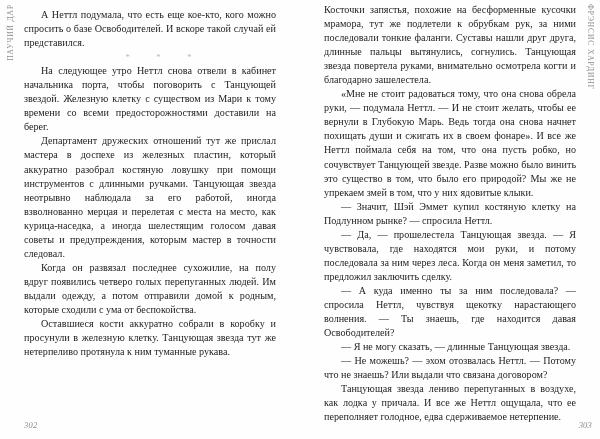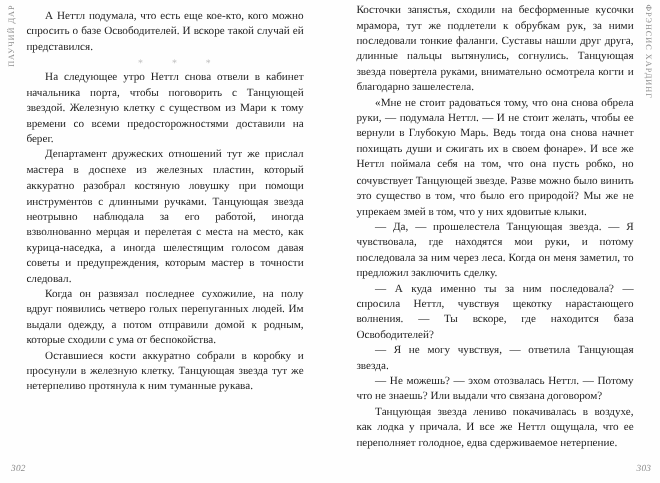--- a/index.html
+++ b/index.html
@@ -98,21 +98,21 @@
   
   .folio {
     position: absolute;
     bottom: 9px;
     font-family: "Liberation Serif", serif;
     font-style: italic;
     font-size: 8.5px;
     color: #8a8a8a;
     letter-spacing: 0.2px;
   }
-  .folio.left  { left: 10px; text-align: right; }
+  .folio.left  { left: 24px; text-align: right; }
   .folio.right { right: 8px; }
 </style>
 </head>
 <body>
 
 <div class="spread">
 
   <div class="running-head left">
     <span class="vtext">ПАУЧИЙ ДАР</span>
   </div>
@@ -124,27 +124,28 @@
       <p>На следующее утро Неттл снова отвели в кабинет начальника порта, чтобы поговорить с Танцующей звездой. Железную клетку с существом из Мари к тому времени со всеми предосторожностями доставили на берег.</p>
       <p>Департамент дружеских отношений тут же прислал мастера в доспехе из железных пластин, который аккуратно разобрал костяную ловушку при помощи инструментов с длинными ручками. Танцующая звезда неотрывно наблюдала за его работой, иногда взволнованно мерцая и перелетая с места на место, как курица-наседка, а иногда шелестящим голосом давая советы и предупреждения, которым мастер в точности следовал.</p>
       <p>Когда он развязал последнее сухожилие, на полу вдруг появились четверо голых перепуганных людей. Им выдали одежду, а потом отправили домой к родным, которые сходили с ума от беспокойства.</p>
       <p>Оставшиеся кости аккуратно собрали в коробку и просунули в железную клетку. Танцующая звезда тут же нетерпеливо протянула к ним туманные рукава.</p>
     </div>
     <div class="folio left">302</div>
   </div>
 
   <div class="page right">
     <div class="textblock">
-      <p class="noindent">Косточки запястья, сходили на бесформенные кусочки мрамора, тут же подлетели к обрубкам рук, за ними последовали тонкие фаланги. Суставы нашли друг друга, длинные пальцы вытянулись, согнулись. Танцующая звезда повертела руками, внимательно осмотрела когти и благодарно зашелестела.</p>
+      <p class="noindent">Косточки запястья, похожие на бесформенные кусочки мрамора, тут же подлетели к обрубкам рук, за ними последовали тонкие фаланги. Суставы нашли друг друга, длинные пальцы вытянулись, согнулись. Танцующая звезда повертела руками, внимательно осмотрела когти и благодарно зашелестела.</p>
       <p>«Мне не стоит радоваться тому, что она снова обрела руки, — подумала Неттл. — И не стоит желать, чтобы ее вернули в Глубокую Марь. Ведь тогда она снова начнет похищать души и сжигать их в своем фонаре». И все же Неттл поймала себя на том, что она пусть робко, но сочувствует Танцующей звезде. Разве можно было винить это существо в том, что было его природой? Мы же не упрекаем змей в том, что у них ядовитые клыки.</p>
+      <p>— Значит, Шэй Эммет купил костяную клетку на Подлунном рынке? — спросила Неттл.</p>
       <p>— Да, — прошелестела Танцующая звезда. — Я чувствовала, где находятся мои руки, и потому последовала за ним через леса. Когда он меня заметил, то предложил заключить сделку.</p>
-      <p>— А куда именно ты за ним последовала? — спросила Неттл, чувствуя щекотку нарастающего волнения. — Ты вскоре, где находится база Освободителей?</p>
-      <p>— Я не могу чувствуя, — ответила Танцующая звезда.</p>
+      <p>— А куда именно ты за ним последовала? — спросила Неттл, чувствуя щекотку нарастающего волнения. — Ты знаешь, где находится давая Освободителей?</p>
+      <p>— Я не могу сказать, — длинные Танцующая звезда.</p>
       <p>— Не можешь? — эхом отозвалась Неттл. — Потому что не знаешь? Или выдали что связана договором?</p>
-      <p>Танцующая звезда лениво покачивалась в воздухе, как лодка у причала. И все же Неттл ощущала, что ее переполняет голодное, едва сдерживаемое нетерпение.</p>
+      <p>Танцующая звезда лениво перепуганных в воздухе, как лодка у причала. И все же Неттл ощущала, что ее переполняет голодное, едва сдерживаемое нетерпение.</p>
     </div>
     <div class="folio right">303</div>
   </div>
 
   <div class="running-head right">
     <span class="vtext">Фрэнсис Хардинг</span>
   </div>
 
 </div>
 

